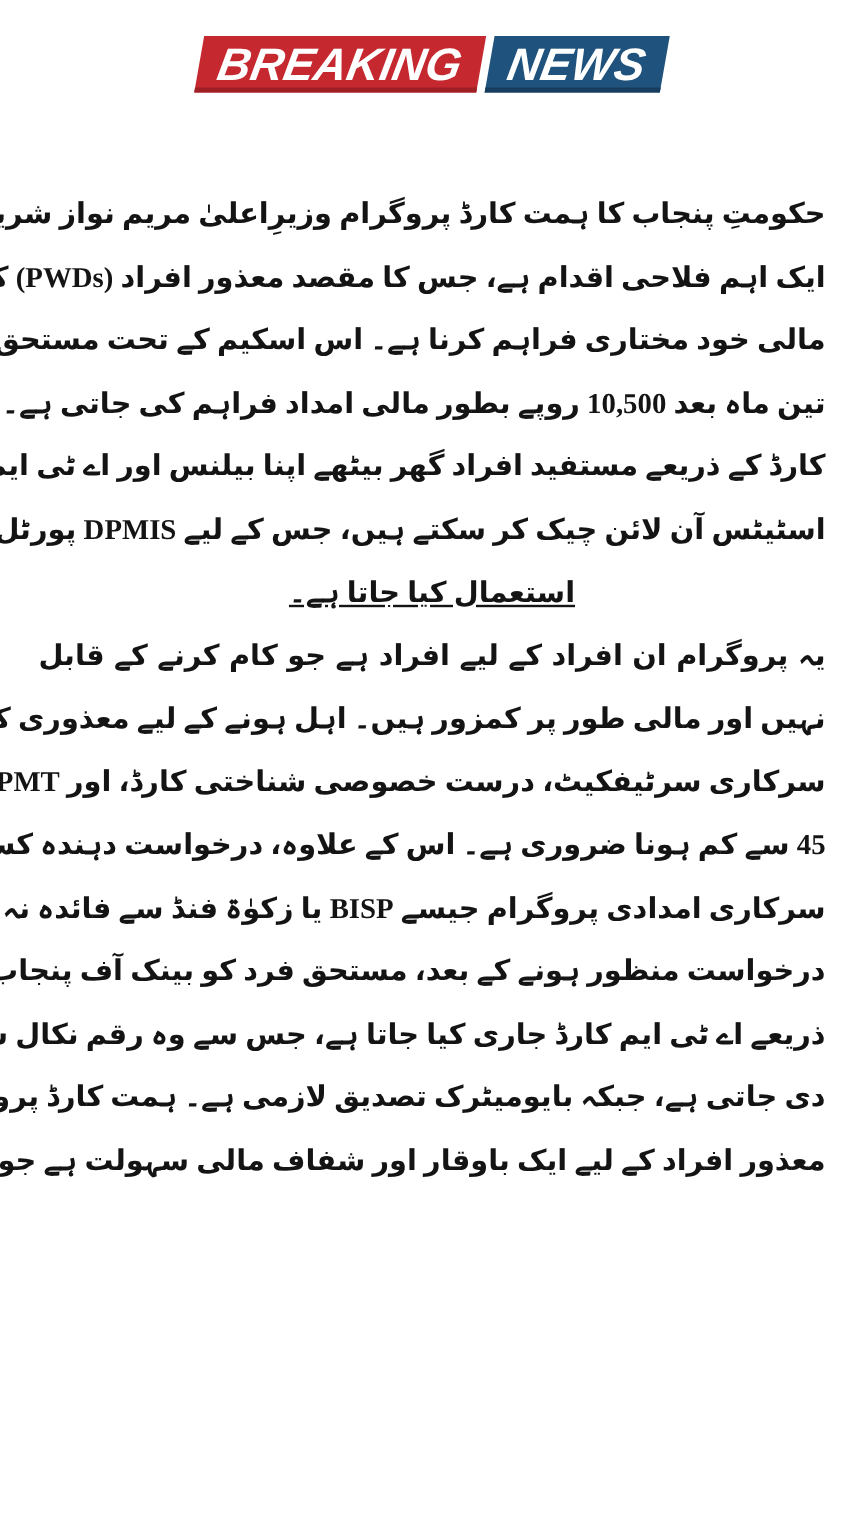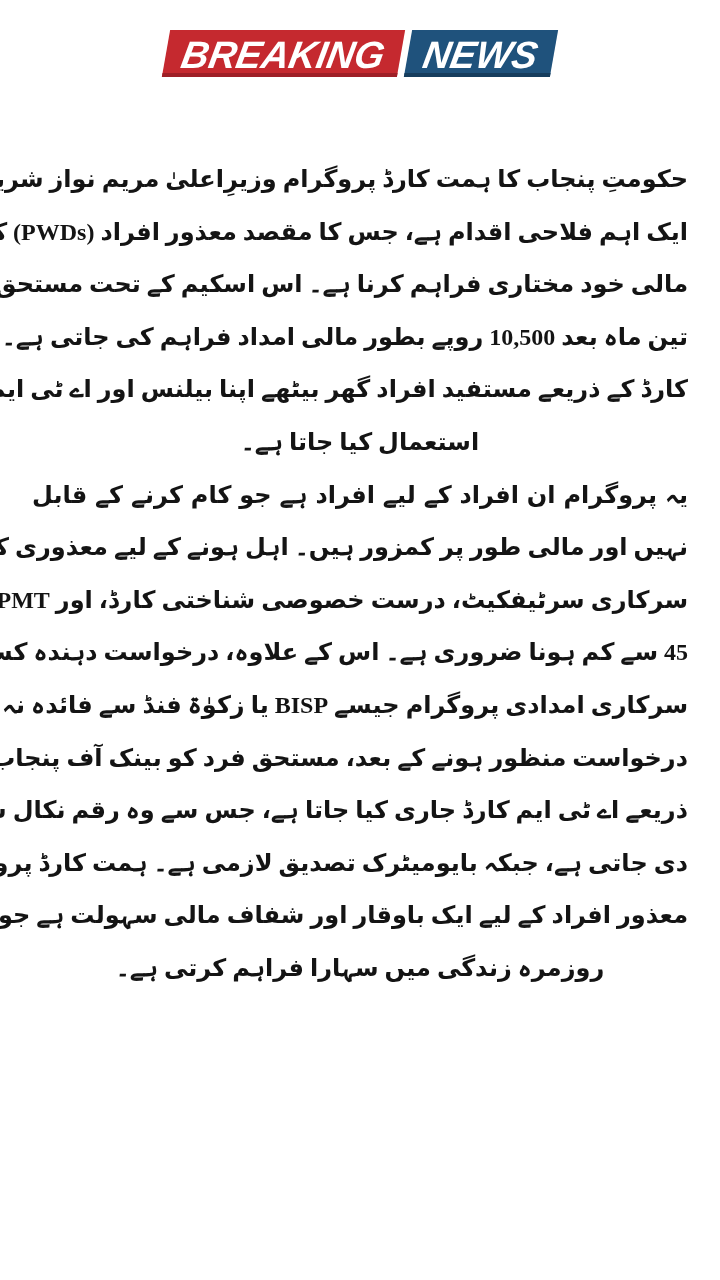--- a/index.html
+++ b/index.html
@@ -48,20 +48,21 @@
     height:52.6px;
     line-height:52.6px;
     text-align:justify;
     text-align-last:justify;
     white-space:nowrap;
     overflow:visible;
   }
   .line.c{
     text-align:right;
     text-align-last:center;
+    text-decoration:underline;
   }
 </style>
 </head>
 <body>
 
 <div class="page">
 
   <div class="banner-wrap">
     <div class="banner">
       <div class="seg breaking" style="background: rgb(197, 41, 47); border-bottom-color: rgb(158, 31, 38);">BREAKING</div>
@@ -69,31 +70,31 @@
     </div>
   </div>
 
   <div class="article" dir="rtl">
       <div>
         <div class="line">حکومتِ پنجاب کا ہمت کارڈ پروگرام وزیرِاعلیٰ مریم نواز شریف کا</div>
         <div class="line">ایک اہم فلاحی اقدام ہے، جس کا مقصد معذور افراد (PWDs) کو</div>
         <div class="line">مالی خود مختاری فراہم کرنا ہے۔ اس اسکیم کے تحت مستحق افراد کو ہر</div>
         <div class="line">تین ماہ بعد 10,500 روپے بطور مالی امداد فراہم کی جاتی ہے۔ ہمت</div>
         <div class="line">کارڈ کے ذریعے مستفید افراد گھر بیٹھے اپنا بیلنس اور اے ٹی ایم کارڈ</div>
+        <div class="line">اسٹیٹس آن لائن چیک کر سکتے ہیں، جس کے لیے DPMIS پورٹل</div>
         <div class="line c">استعمال کیا جاتا ہے۔</div>
       </div>
       <div>
         <div class="line">یہ پروگرام ان افراد کے لیے افراد ہے جو کام کرنے کے قابل</div>
         <div class="line">نہیں اور مالی طور پر کمزور ہیں۔ اہل ہونے کے لیے معذوری کا</div>
         <div class="line">سرکاری سرٹیفکیٹ، درست خصوصی شناختی کارڈ، اور PMT اسکور</div>
         <div class="line">45 سے کم ہونا ضروری ہے۔ اس کے علاوہ، درخواست دہندہ کسی اور</div>
         <div class="line">سرکاری امدادی پروگرام جیسے BISP یا زکوٰۃ فنڈ سے فائدہ نہ لے</div>
       </div>
       <div>
         <div class="line">درخواست منظور ہونے کے بعد، مستحق فرد کو بینک آف پنجاب کے</div>
         <div class="line">ذریعے اے ٹی ایم کارڈ جاری کیا جاتا ہے، جس سے وہ رقم نکال سکتا</div>
         <div class="line">دی جاتی ہے، جبکہ بایومیٹرک تصدیق لازمی ہے۔ ہمت کارڈ پروگرام</div>
         <div class="line">معذور افراد کے لیے ایک باوقار اور شفاف مالی سہولت ہے جو انہیں</div>
-        <div class="line c">روزمرہ زندگی میں سہارا فراہم کرتی ہے۔</div>
       </div>
     </div>
 
 </div>
 
 </body></html>

